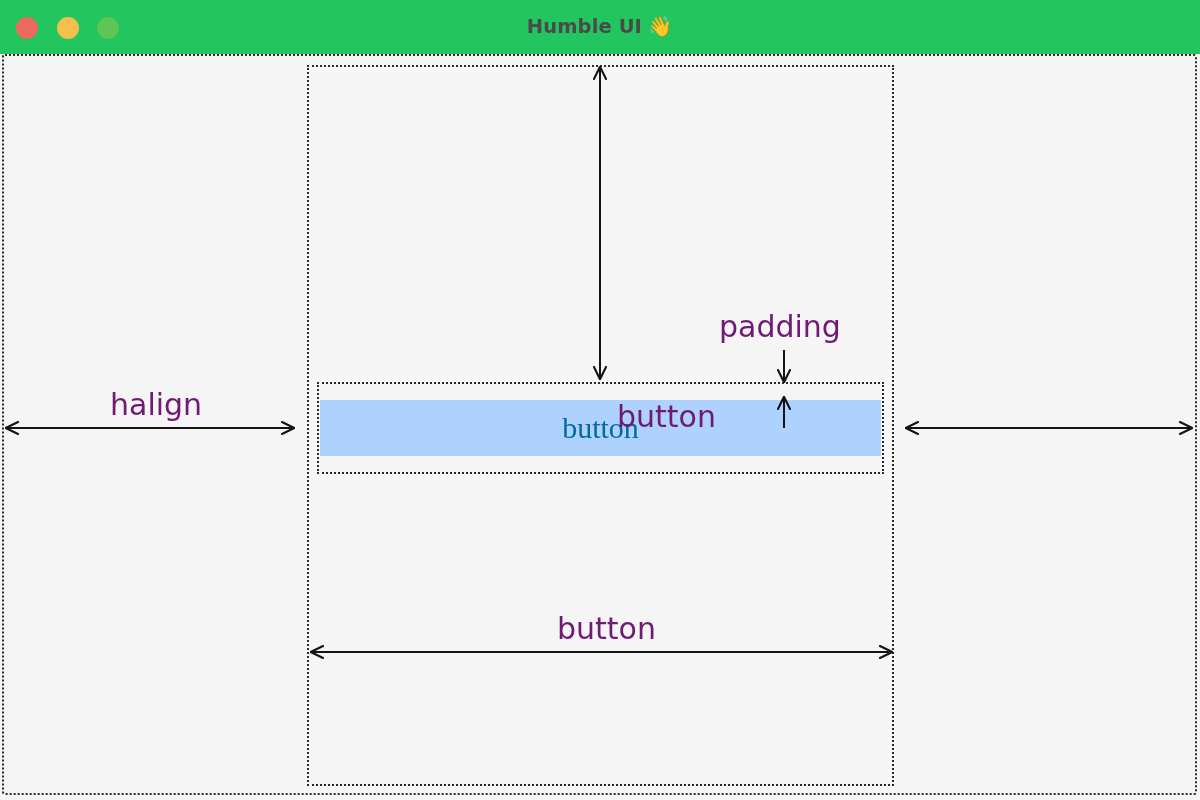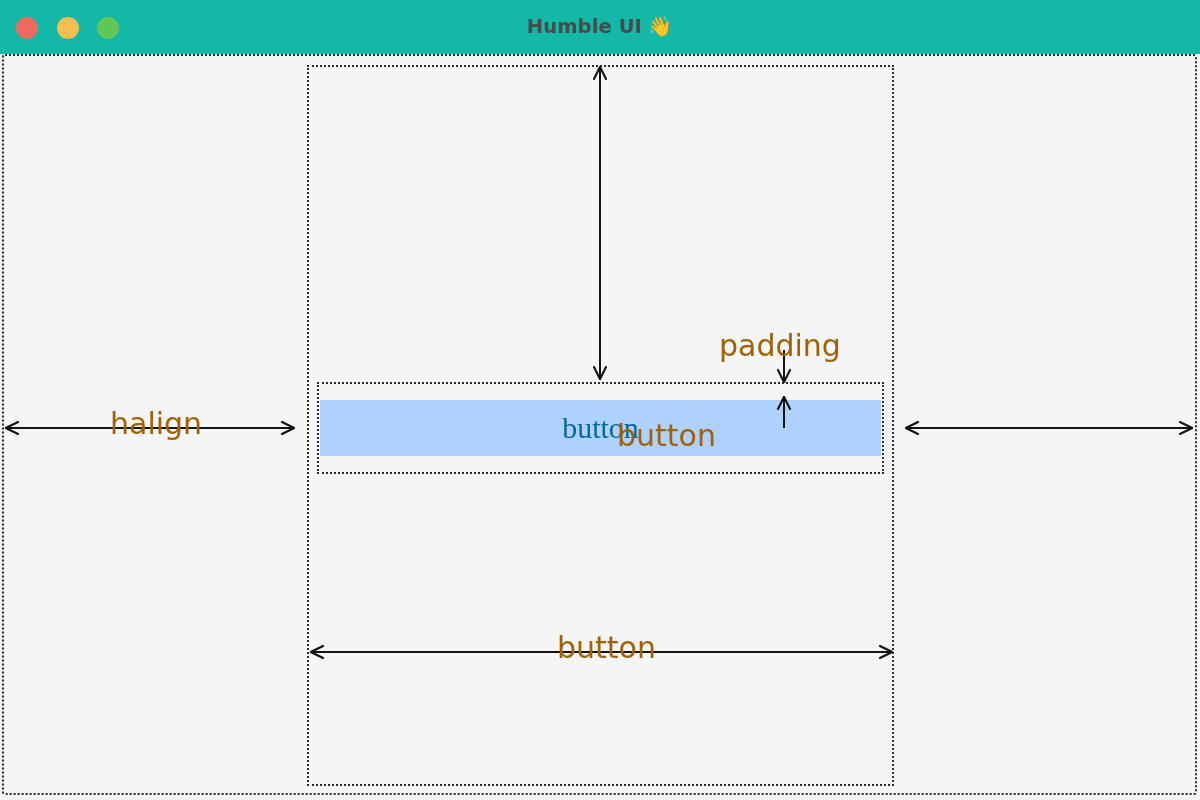--- a/index.html
+++ b/index.html
@@ -118,36 +118,35 @@
     left: 0; top: 0;
     width: 1200px;
     height: 746px;
     pointer-events: none;
   }
 
   
   .dim-label {
     position: absolute;
     font-size: 30px;
-    color: #a16207;
+    color: #701a75;
     white-space: nowrap;
     line-height: 1;
-    margin-top: 19px;
   }
   #label-valign  { left: 617px; top: 348px; }
   #label-padding { left: 719px; top: 258px; }
   #label-halign  { left: 110px;  top: 336px; }
   #label-width   { left: 557px; top: 560px; }
 </style>
 </head>
 <body>
 
 <div id="window">
 
-  <div id="titlebar" style="background: #14b8a6;">
+  <div id="titlebar" style="background: #22c55e;">
     <div class="light" id="light-close" style="background: rgb(237, 106, 94);"></div>
     <div class="light" id="light-min" style="background: rgb(244, 191, 79);"></div>
     <div class="light" id="light-zoom" style="background: rgb(97, 197, 84);"></div>
     <div id="window-title">Humble UI 👋</div>
   </div>
 
   <div id="canvas" style="background: rgb(245, 245, 245);">
 
     <div class="dbox" id="frame-outer" style="border-color: rgb(43, 43, 43);"></div>
     <div class="dbox" id="frame-column" style="border-color: rgb(43, 43, 43);"></div>

